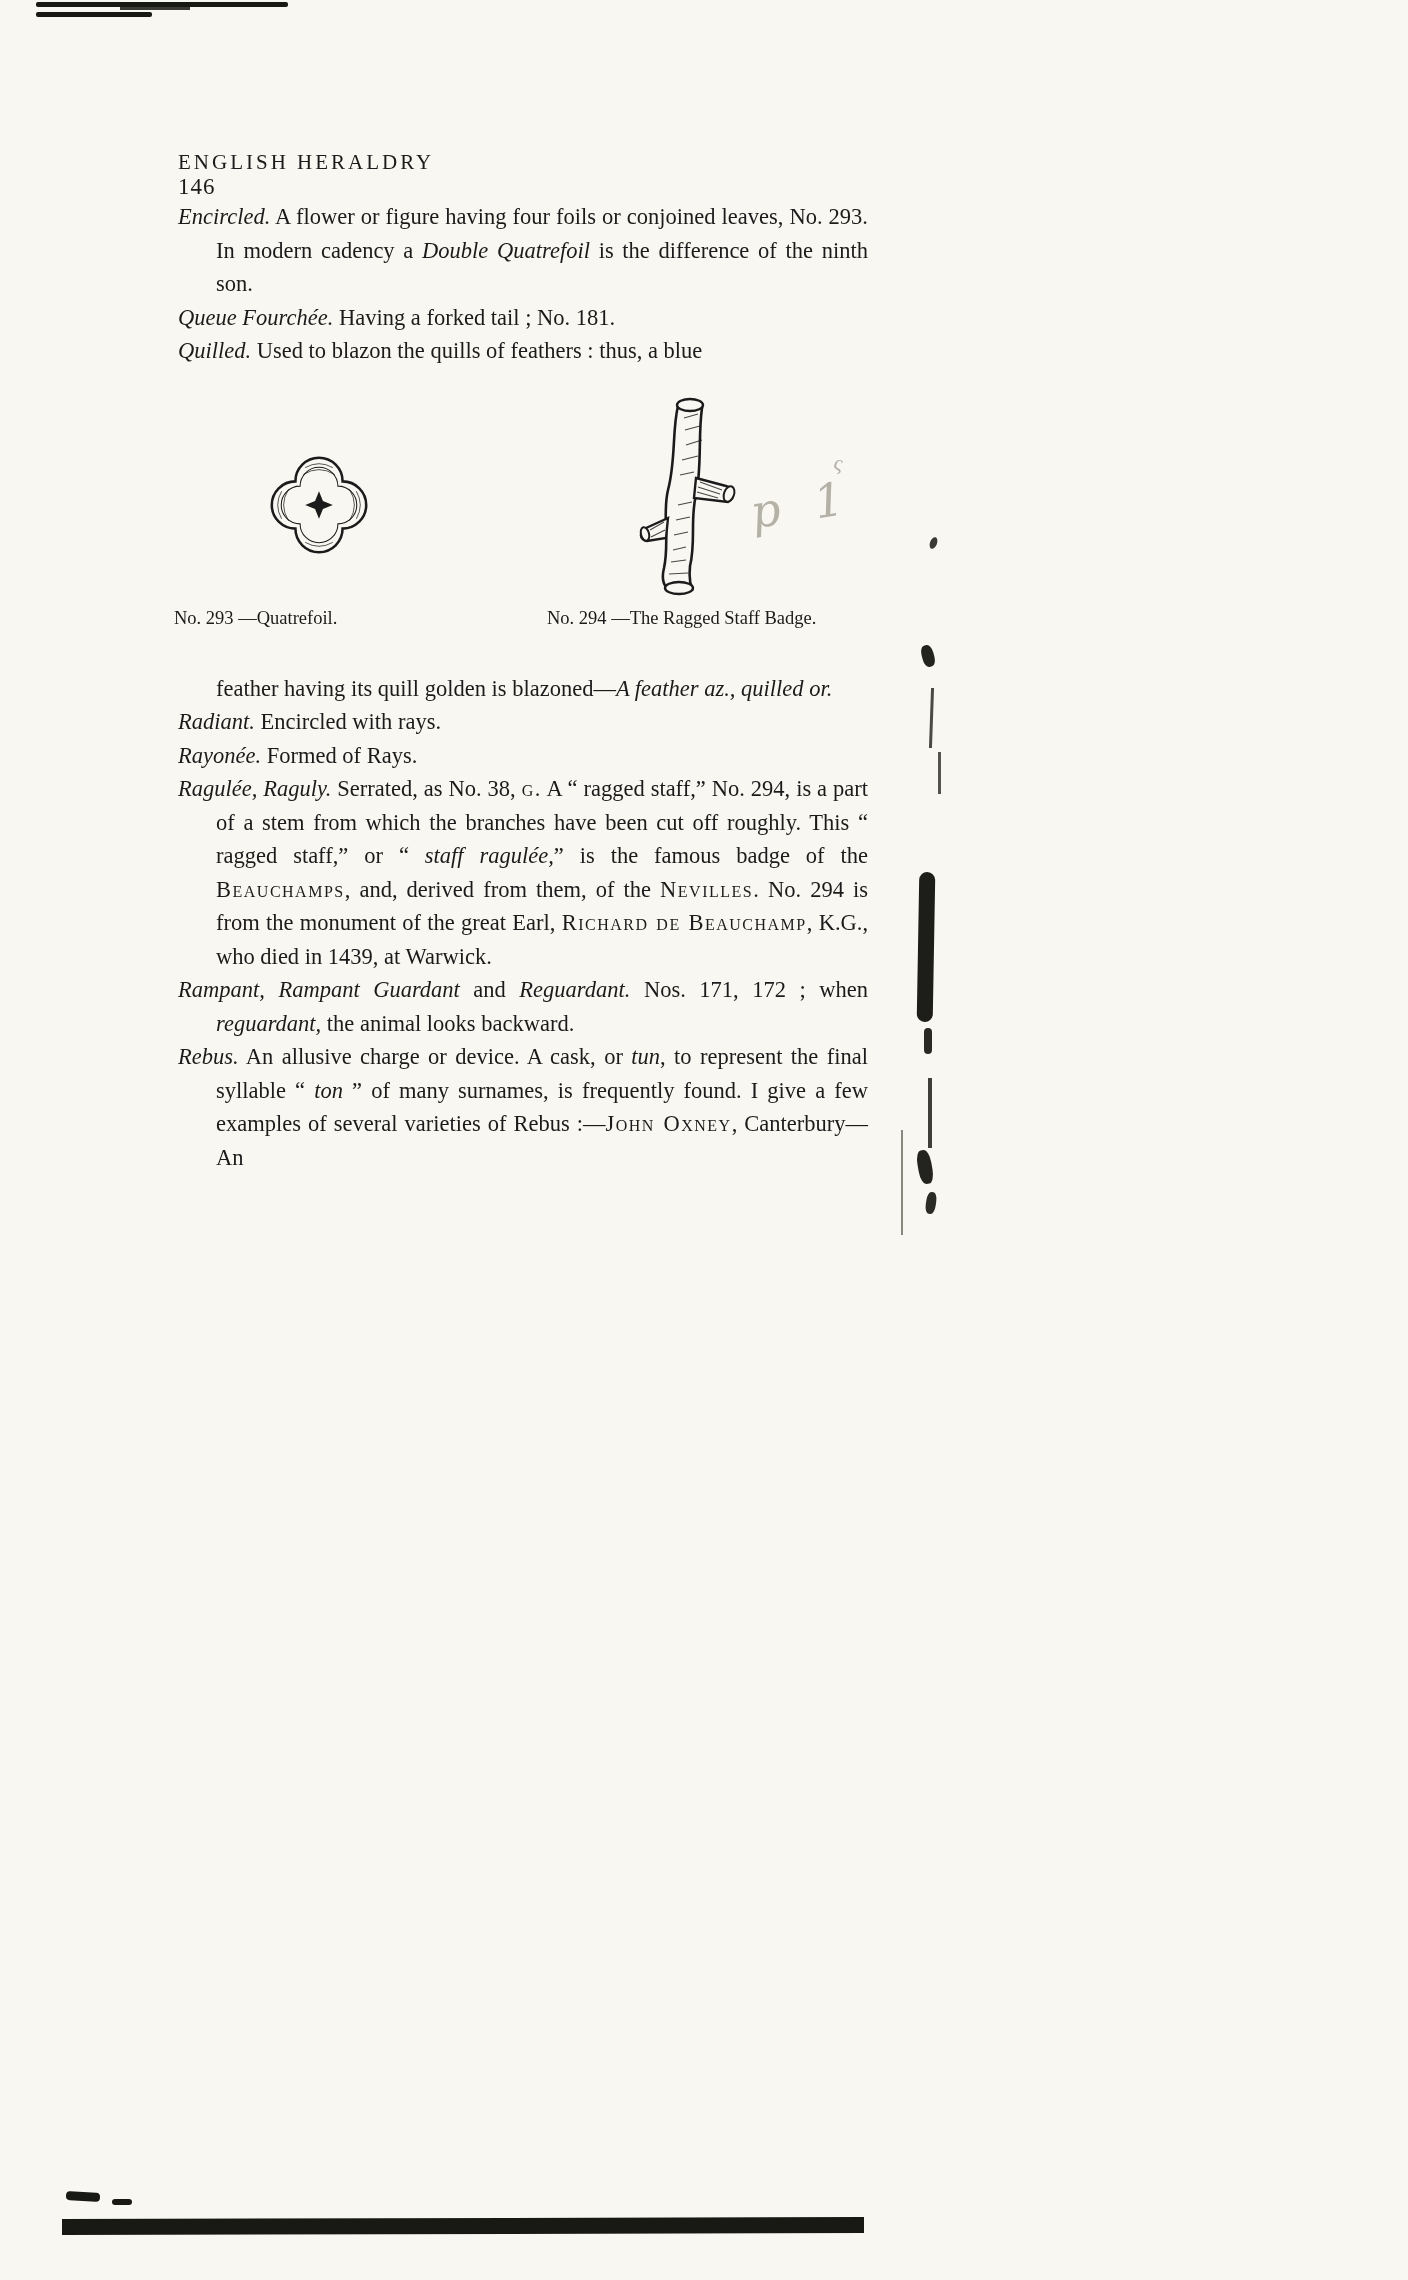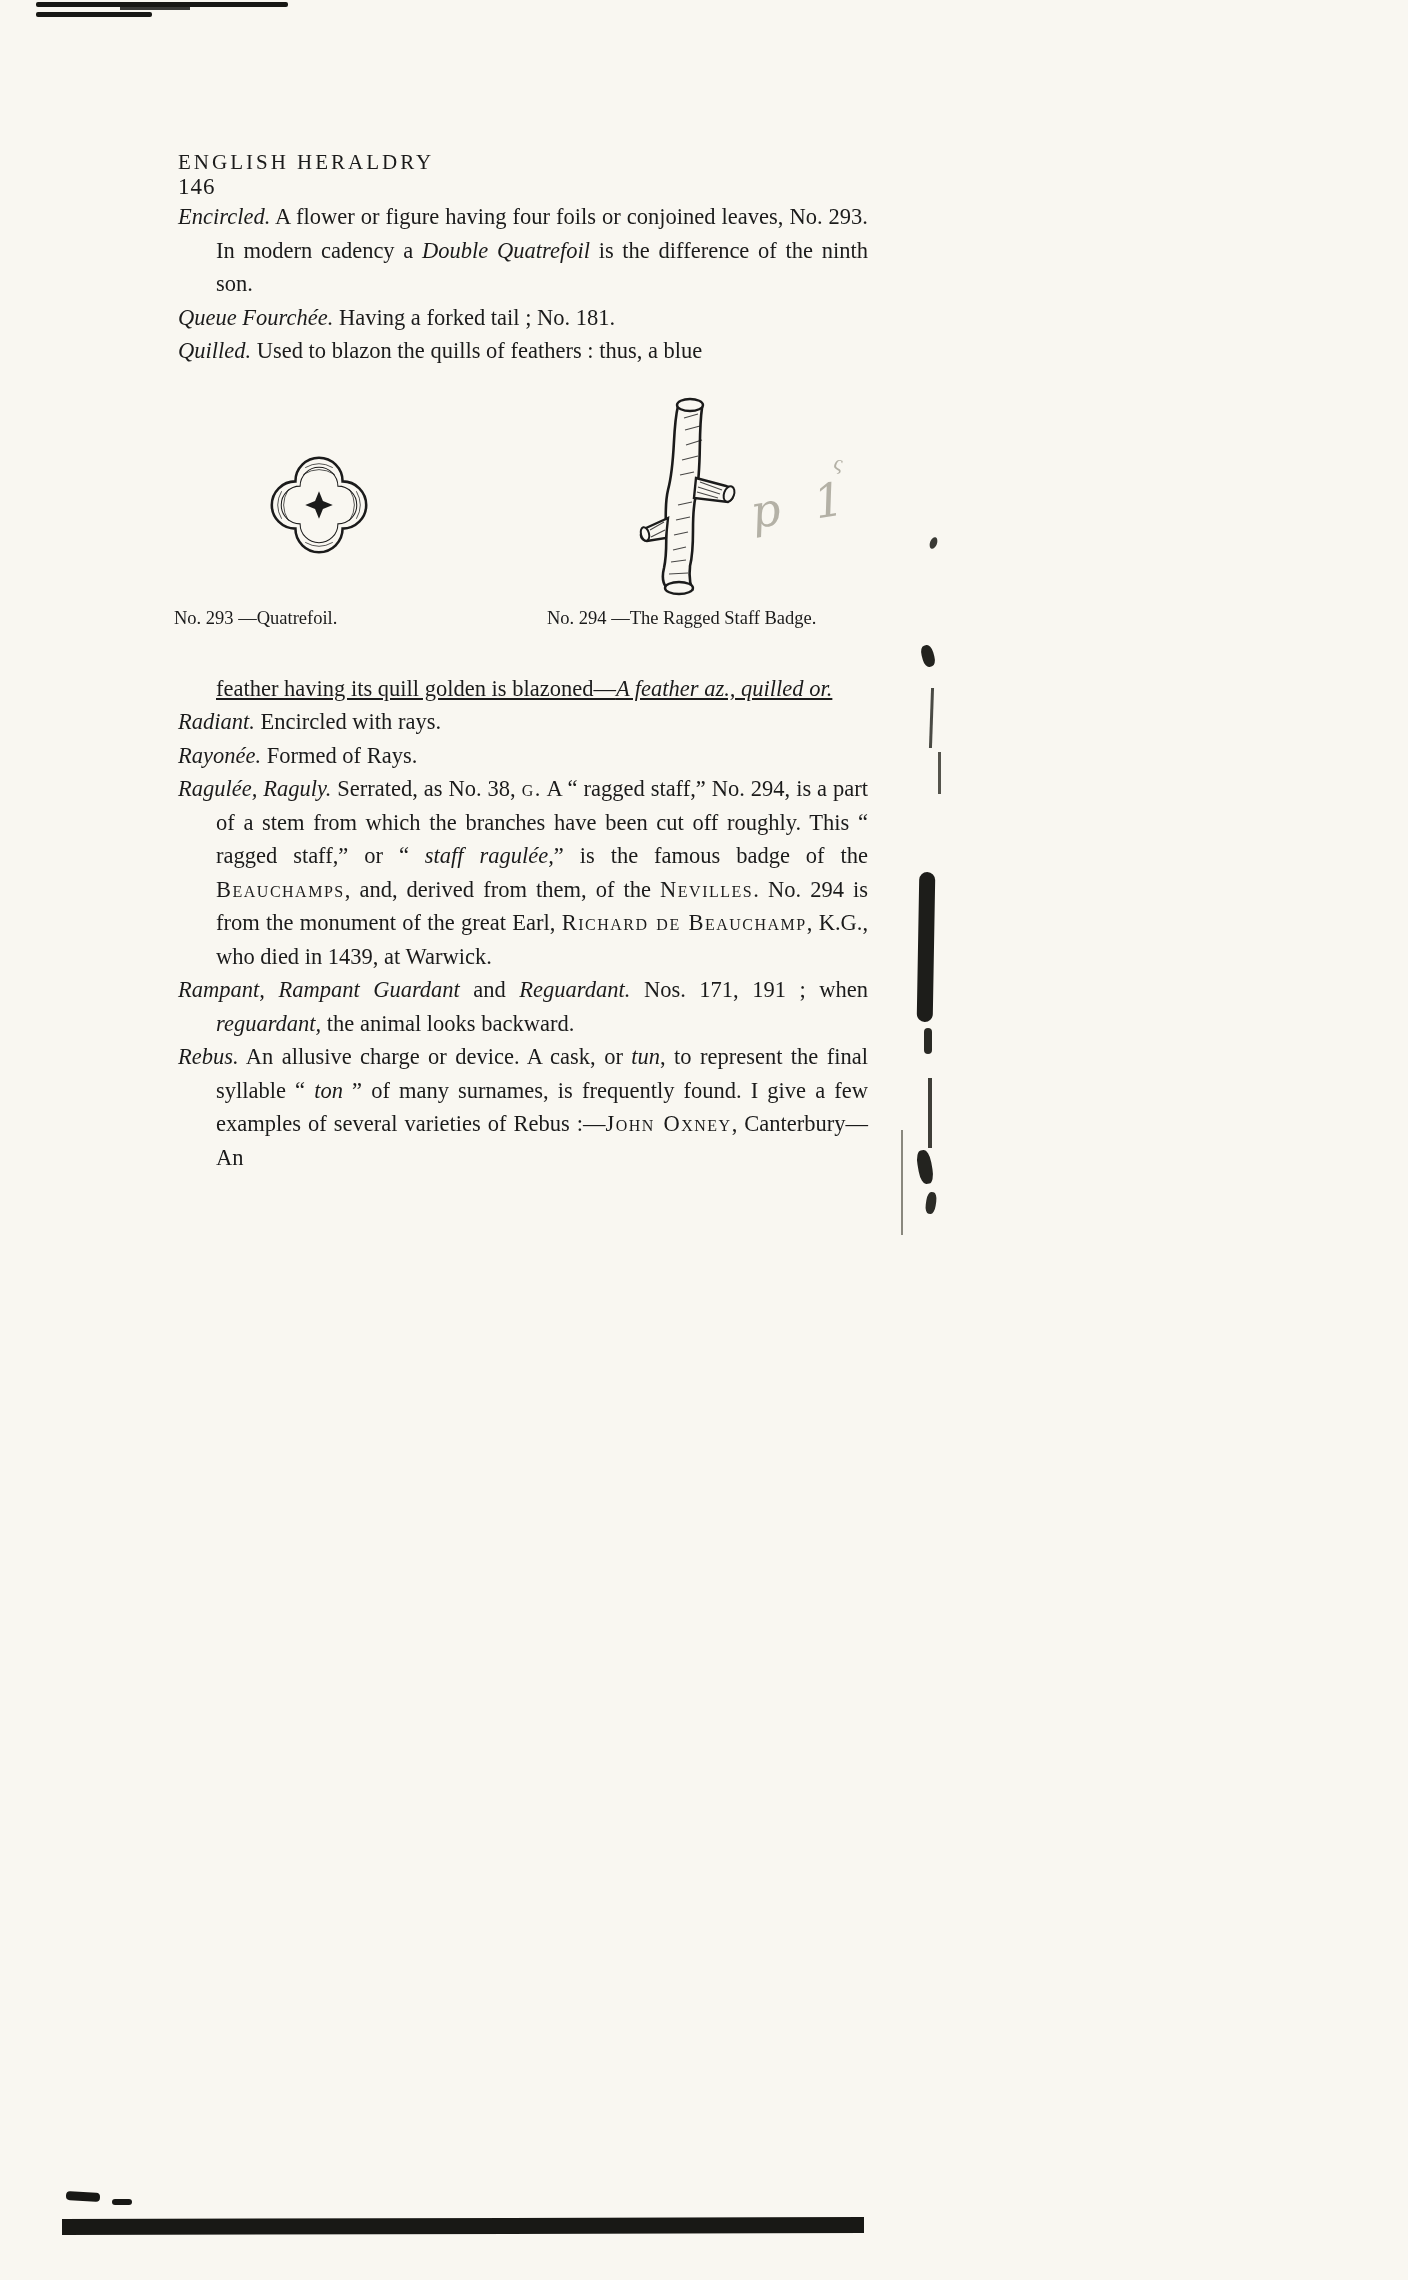--- a/index.html
+++ b/index.html
@@ -31,21 +31,21 @@
   .e7{left:918px;top:1150px;width:14px;height:34px;border-radius:40%;transform:rotate(-10deg);}
   .e8{left:926px;top:1192px;width:10px;height:22px;border-radius:40%;transform:rotate(8deg);background:#2c2c27;}
   .e9{left:901px;top:1130px;width:2px;height:105px;background:#8a887e;}
   
   .content{position:absolute;left:178px;top:150px;width:690px;}
   .header-row{position:relative;height:34px;margin-bottom:16px;}
   .page-num{position:absolute;left:0;top:0;font-size:23px;letter-spacing:1px;margin-top:24px;}
   .running-title{display:block;font-size:21px;letter-spacing:3px;}
   .text-block p{margin:0;font-size:22.5px;line-height:33.5px;text-align:justify;}
   p.entry{padding-left:38px;text-indent:-38px;}
-  p.cont{padding-left:38px;text-decoration:underline;}
+  p.cont{padding-left:38px;}
   .seg-i{font-style:italic;}
   .seg-sc{font-variant:small-caps;letter-spacing:1.5px;}
   
   .figure-row{position:relative;height:262px;margin-top:28px;margin-bottom:14px;}
   .fig-quatrefoil{position:absolute;left:82px;top:50px;}
   .fig-staff{position:absolute;left:440px;top:-6px;}
   .pencil-note{
     position:absolute;left:572px;top:78px;width:150px;
     color:#b4b1a6;font-style:italic;font-size:46px;
     transform:rotate(-9deg);letter-spacing:10px;
@@ -150,18 +150,18 @@
 
       <div class="fig-caption cap-1">No. 293 —Quatrefoil.</div>
       <div class="fig-caption cap-2">No. 294 —The Ragged Staff Badge.</div>
     </div>
 
     <div class="text-block">
       <p class="cont"><span>feather having its quill golden is blazoned—</span><span class="seg-i">A feather az., quilled or.</span></p>
       <p class="entry"><span class="seg-i">Radiant.</span><span> Encircled with rays.</span></p>
       <p class="entry"><span class="seg-i">Rayonée.</span><span> Formed of Rays.</span></p>
       <p class="entry"><span class="seg-i">Ragulée, Raguly.</span><span> Serrated, as No. 38, </span><span class="seg-sc">g.</span><span>  A “ ragged staff,” No. 294, is a part of a stem from which the branches have been cut off roughly.  This “ ragged staff,” or “ </span><span class="seg-i">staff ragulée,</span><span>” is the famous badge of the </span><span class="seg-sc">Beauchamps</span><span>, and, derived from them, of the </span><span class="seg-sc">Nevilles</span><span>.  No. 294 is from the monument of the great Earl, </span><span class="seg-sc">Richard de Beauchamp</span><span>, K.G., who died in 1439, at Warwick.</span></p>
-      <p class="entry"><span class="seg-i">Rampant, Rampant Guardant</span><span> and </span><span class="seg-i">Reguardant.</span><span>  Nos. 171, 191 ;  when </span><span class="seg-i">reguardant,</span><span> the animal looks backward.</span></p>
+      <p class="entry"><span class="seg-i">Rampant, Rampant Guardant</span><span> and </span><span class="seg-i">Reguardant.</span><span>  Nos. 171, 172 ;  when </span><span class="seg-i">reguardant,</span><span> the animal looks backward.</span></p>
       <p class="entry"><span class="seg-i">Rebus.</span><span> An allusive charge or device.  A cask, or </span><span class="seg-i">tun</span><span>, to represent the final syllable “ </span><span class="seg-i">ton</span><span> ” of many surnames, is frequently found.  I give a few examples of several varieties of Rebus :—</span><span class="seg-sc">John Oxney</span><span>, Canterbury—An</span></p>
     </div>
 
   </div>
 </div>
 
 </body></html>

